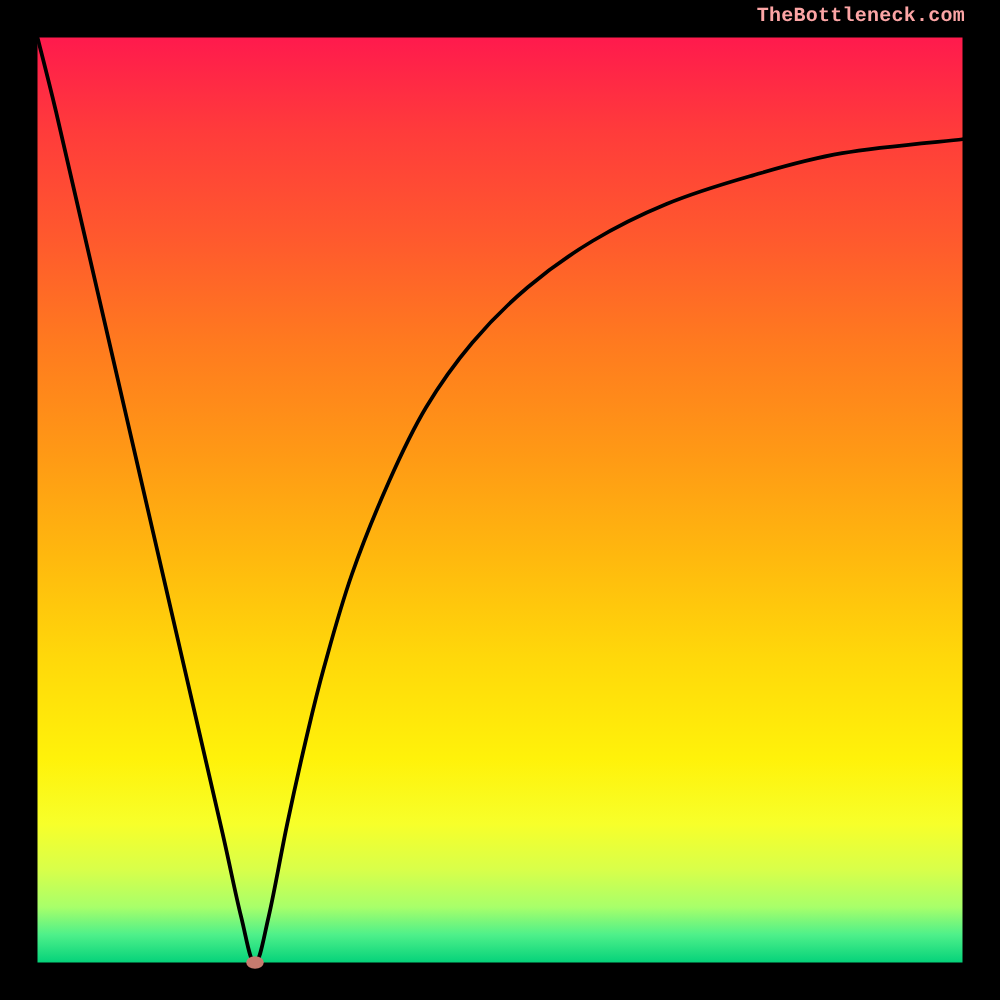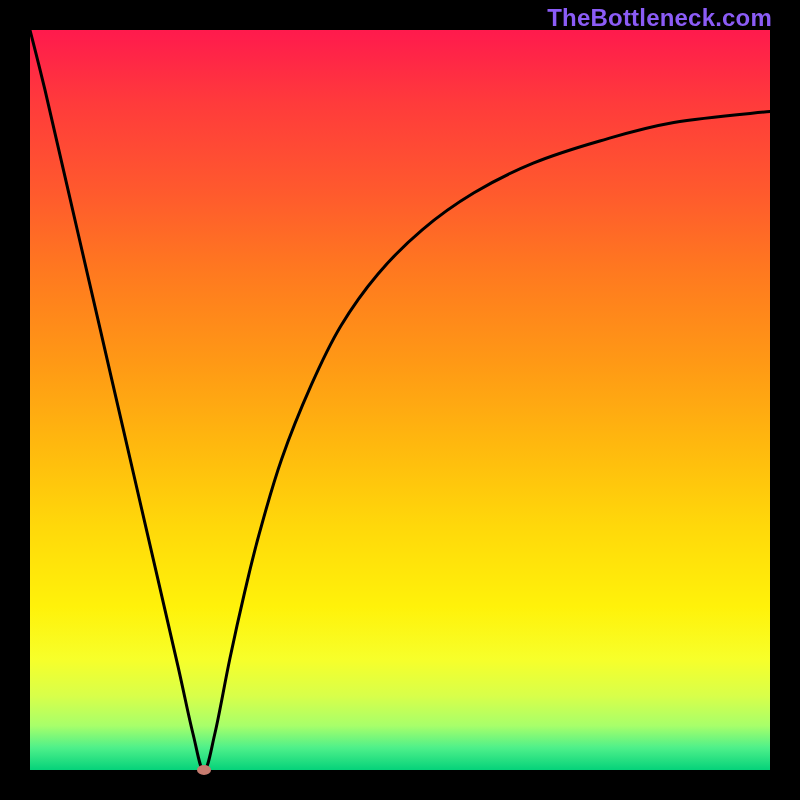--- a/index.html
+++ b/index.html
@@ -39,25 +39,25 @@
       #d8ff4a 90%,
       #a8ff6a 94%,
       #4ef08a 97%,
       #05d27a 100%
     );
   }
   .watermark {
     position: absolute;
     top: 4px;
     right: 28px;
-    font-size: 24px;
+    font-size: 16px;
     font-weight: 600;
-    color: #8b5cf6;
+    color: #fca5a5;
     letter-spacing: 0.2px;
-    font-family: Liberation Sans, sans-serif;
+    font-family: Liberation Mono, monospace;
   }
   svg.curve {
     position: absolute;
     top: 0;
     left: 0;
     width: 740px;
     height: 740px;
     overflow: visible;
   }
   .marker {

